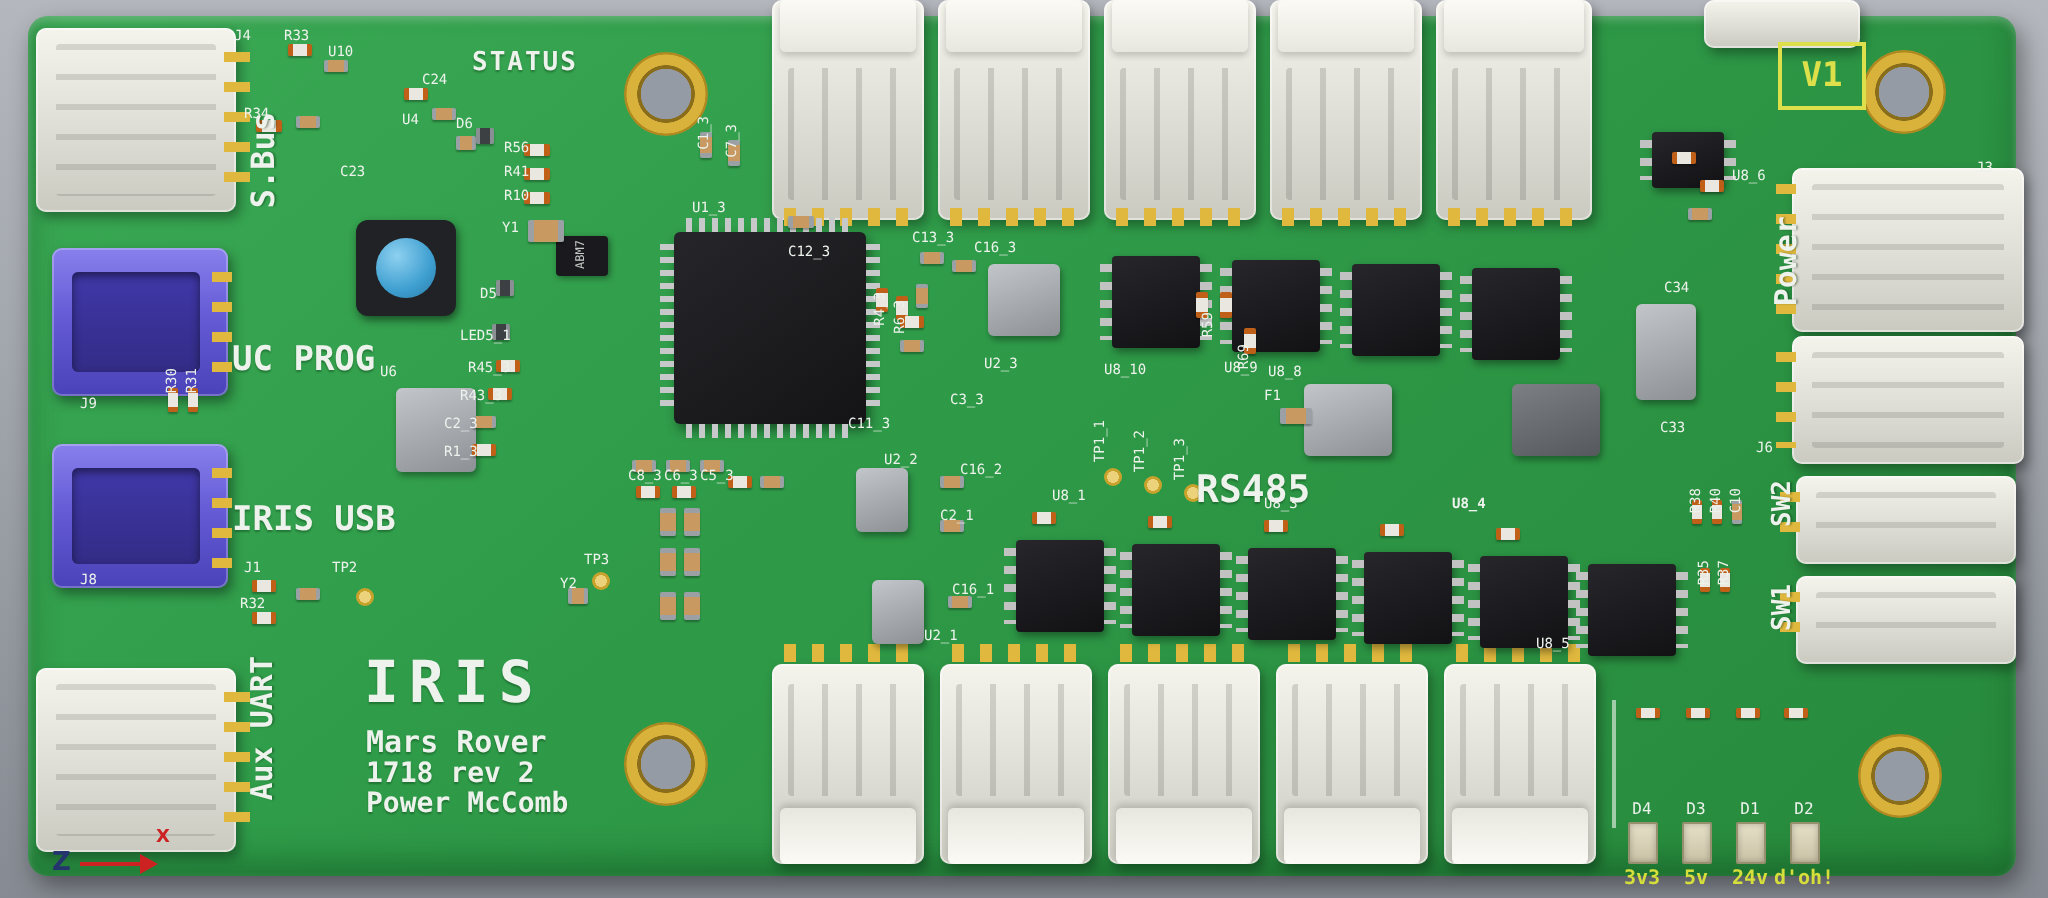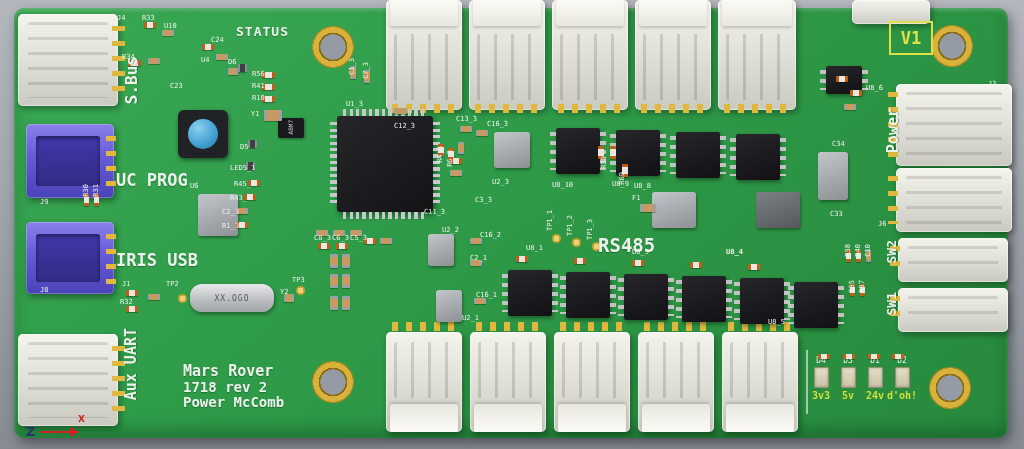--- a/index.html
+++ b/index.html
@@ -88,21 +88,21 @@
   .refdes.vert,.lbl.vert{writing-mode:vertical-rl;transform:rotate(180deg);}
   .lbl{position:absolute;color:#edf2ec;font-family:"DejaVu Sans Mono",monospace;font-weight:bold;white-space:nowrap;
     text-shadow:0 1px 1px rgba(0,40,10,.35);}
   .v1box{position:absolute;left:889px;top:21px;width:40px;height:30px;border:2px solid #dde04a;
     display:flex;align-items:center;justify-content:center;color:#dde04a;
     font:bold 17px "DejaVu Sans Mono",monospace;}
   .silkline{position:absolute;background:rgba(240,245,240,.6);}
 
   
   .led-block{position:absolute;display:flex;gap:5px;}
-  .led-item{display:flex;flex-direction:column;align-items:center;width:22px;}
+  .led-item{display:flex;flex-direction:column;align-items:center;width:22px;margin-top:44px;}
   .led-des{font:8px "DejaVu Sans Mono",monospace;color:#edf2ec;}
   .led-body{width:13px;height:19px;margin:2px 0;border-radius:1px;border:1px solid #97906f;
     background:linear-gradient(180deg,#e6e0c8,#c9c2a6);box-shadow:inset 0 0 3px rgba(0,0,0,.25);}
   .led-name{font:bold 10px "DejaVu Sans Mono",monospace;}
 
   
   .axis{position:absolute;left:22px;top:412px;width:70px;height:32px;z-index:20;}
   .ax-z{position:absolute;left:4px;top:12px;font:bold 13px "DejaVu Sans",sans-serif;color:#24356e;}
   .ax-line{position:absolute;left:18px;top:19px;width:30px;height:2px;background:#cc2222;}
   .ax-head{position:absolute;left:48px;top:15px;width:0;height:0;
@@ -188,23 +188,20 @@
     <div class="soic" style="left:794px;top:282px"></div>
 
     <div class="gblock" style="left:494px;top:132px;width:36px;height:36px"></div>
     <div class="gblock" style="left:652px;top:192px;width:44px;height:36px"></div>
     <div class="gblock dark" style="left:756px;top:192px;width:44px;height:36px"></div>
     <div class="gblock" style="left:818px;top:152px;width:30px;height:48px"></div>
     <div class="gblock" style="left:198px;top:194px;width:40px;height:42px"></div>
     <div class="gblock" style="left:428px;top:234px;width:26px;height:32px"></div>
     <div class="gblock" style="left:436px;top:290px;width:26px;height:32px"></div>
 
-    <div class="crystal" style="left:190px;top:284px;width:84px;height:28px">
-      <span class="crystal-txt">XX.OGO</span>
-    </div>
 
     <div class="btn-base" style="left:178px;top:110px">
       <div class="btn-cap"></div>
     </div>
 
     <div class="silkline" style="left:806px;top:350px;width:2px;height:64px"></div>
     <div class="led-block" style="left:810px;top:356px">
         <div class="led-item">
           <span class="led-des">D4</span>
           <span class="led-body"></span>
@@ -312,20 +309,21 @@
     <div class="lbl vert" style="left:122px;top:328px;font-size:15px">Aux UART</div>
     <div class="lbl" style="left:598px;top:234px;font-size:19px">RS485</div>
     <div class="lbl vert" style="left:884px;top:108px;font-size:15px">Power</div>
     <div class="lbl vert" style="left:884px;top:240px;font-size:13px">SW2</div>
     <div class="lbl vert" style="left:884px;top:292px;font-size:13px">SW1</div>
 
     <div class="v1box">
       <span>V1</span>
     </div>
 
+    <div class="lbl" style="left:182px;top:324px;font-size:29px;letter-spacing:5px">IRIS</div>
     <div class="lbl" style="left:183px;top:362px;font-size:15px">Mars Rover</div>
     <div class="lbl" style="left:183px;top:379px;font-size:14px">1718 rev 2</div>
     <div class="lbl" style="left:183px;top:394px;font-size:14px">Power McComb</div>
   <div class="refdes" style="left: 117px; top: 14px;">J4</div>
       <div class="refdes" style="left: 142px; top: 14px;">R33</div>
       <div class="refdes" style="left: 164px; top: 22px;">U10</div>
       <div class="refdes" style="left: 211px; top: 36px;">C24</div>
       <div class="refdes" style="left: 122px; top: 53px;">R34</div>
       <div class="refdes" style="left: 201px; top: 56px;">U4</div>
       <div class="refdes" style="left: 228px; top: 58px;">D6</div>

